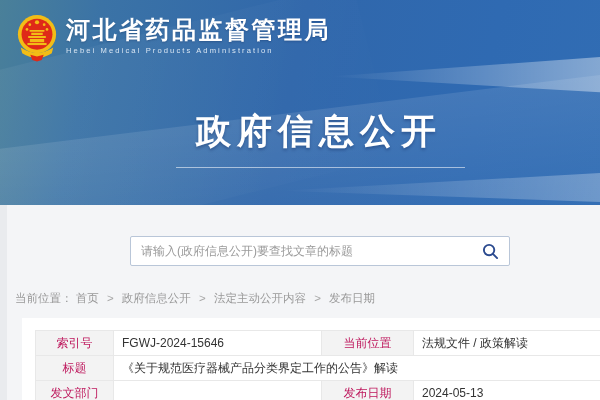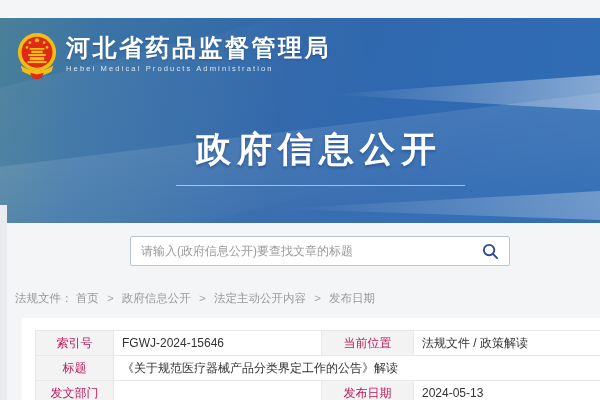--- a/index.html
+++ b/index.html
@@ -5,21 +5,21 @@
   * { margin:0; padding:0; box-sizing:border-box; }
   html,body { width:600px; height:400px; overflow:hidden; }
   body {
     position:relative;
     font-family:"Liberation Sans","DejaVu Sans",sans-serif;
     background:#f4f5f7;
   }
 
   
   .header {
-    position:absolute; left:0; top:18px; width:600px; height:205px;
+    position:absolute; left:0; top:0; width:600px; height:205px;
     background:linear-gradient(102deg,#4a8099 0%,#3b73a6 16%,#3067ab 48%,#2f6ab2 78%,#316db4 100%);
     overflow:hidden;
   }
   .streak { position:absolute; pointer-events:none; }
   .streak-a {
     left:-60px; top:110px; width:760px; height:150px;
     background:linear-gradient(to bottom,rgba(255,255,255,0.10),rgba(255,255,255,0));
     transform:rotate(-7deg);
   }
   .streak-b {
@@ -157,21 +157,21 @@
   <input type="text" placeholder="请输入(政府信息公开)要查找文章的标题" style="">
   <button class="search-btn">
     <svg width="17" height="17" viewBox="0 0 18 18" fill="none" stroke="#2b4a8f" stroke-width="2" stroke-linecap="round">
       <circle cx="7.5" cy="7.5" r="5.5"></circle>
       <line x1="11.8" y1="11.8" x2="16" y2="16"></line>
     </svg>
   </button>
 </div>
 
 <div class="breadcrumb">
-  <span>法规文件：</span>
+  <span>当前位置：</span>
   <a>首页</a>
   <span class="sep">&gt;</span>
   <a>政府信息公开</a>
   <span class="sep">&gt;</span>
   <a>法定主动公开内容</a>
   <span class="sep">&gt;</span>
   <a>发布日期</a>
 </div>
 
 <div class="card"></div>

